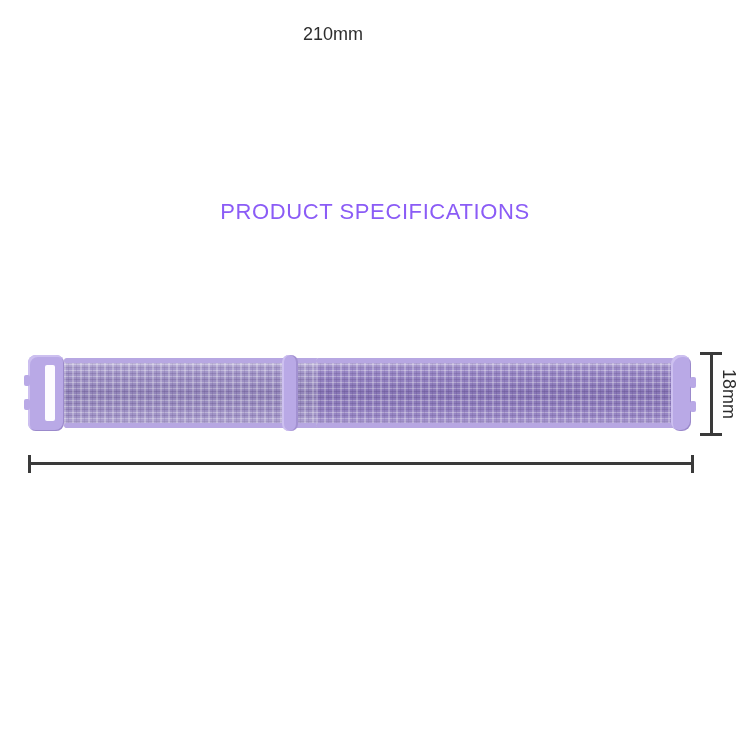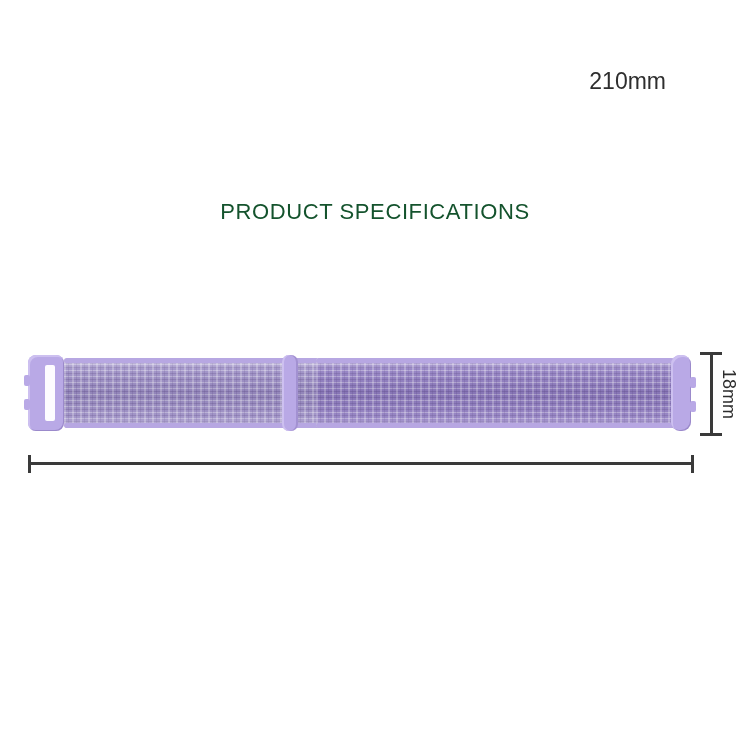--- a/index.html
+++ b/index.html
@@ -204,25 +204,24 @@
     height: 18px;
     background: #3a3a3a;
   }
   #dim-width .tick.left { left: 0; }
   #dim-width .tick.right { right: 0; }
   #dim-width-label {
     position: absolute;
     left: 0;
     top: 24px;
     width: 666px;
-    text-align: right;
-    font-size: 23px;
+    text-align: center;
+    font-size: 18px;
     color: #2e2e2e;
     white-space: nowrap;
-    margin-top: 44px;
   }
 
   #dim-height {
     position: absolute;
     left: 700px;
     top: 352px;
     width: 46px;
     height: 84px;
   }
   #dim-height .line {
@@ -254,21 +253,21 @@
     font-size: 18px;
     color: #2e2e2e;
     white-space: nowrap;
   }
 </style>
 </head>
 <body style="background: rgb(255, 255, 255);">
 
 <div id="stage" style="background: rgb(255, 255, 255);">
 
-  <div id="title" style="color: #14532d;">PRODUCT SPECIFICATIONS</div>
+  <div id="title" style="color: #8b5cf6;">PRODUCT SPECIFICATIONS</div>
 
   <div id="product">
 
     <div id="buckle" style="background: rgb(185, 169, 230); box-shadow: rgb(205, 192, 240) 2px 2px 0px inset, rgba(120, 100, 170, 0.45) -1px -1px 0px inset;">
       <div id="buckle-slot" style="background: rgb(253, 252, 255);"></div>
       <div class="buckle-tab t1" style="background: rgb(185, 169, 230);"></div>
       <div class="buckle-tab t2" style="background: rgb(185, 169, 230);"></div>
     </div>
 
     <div class="strap strap-left">

